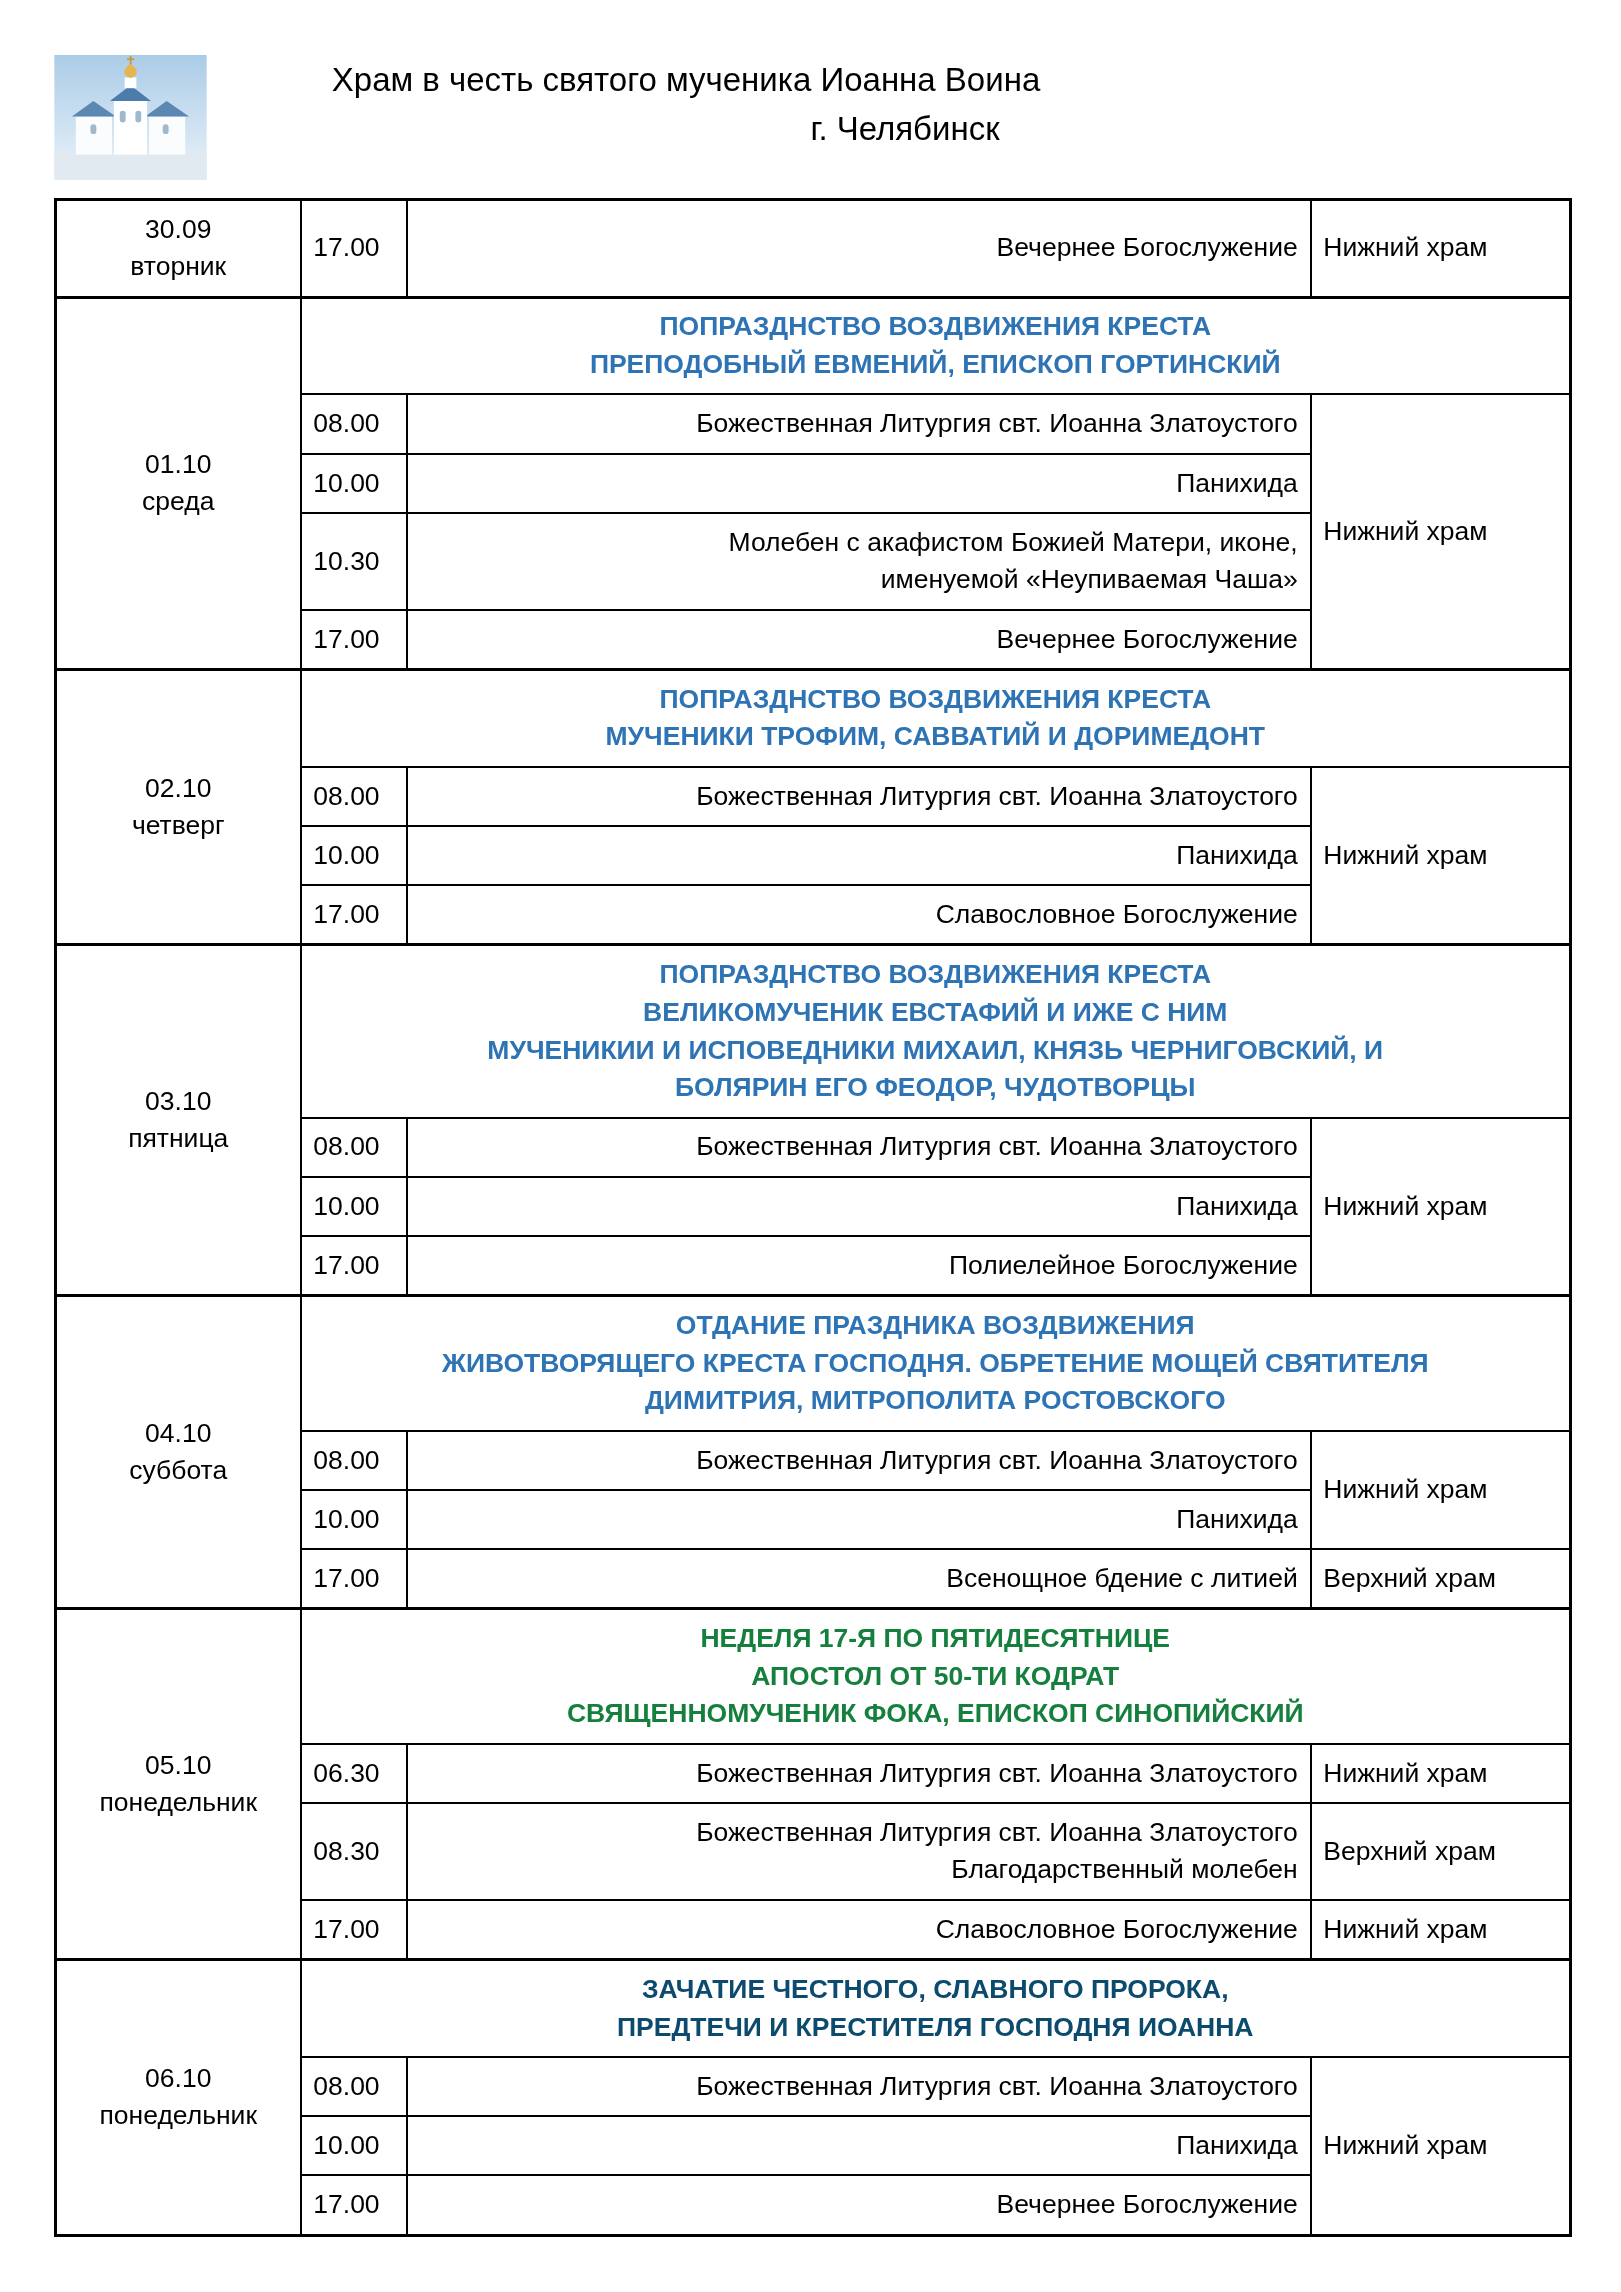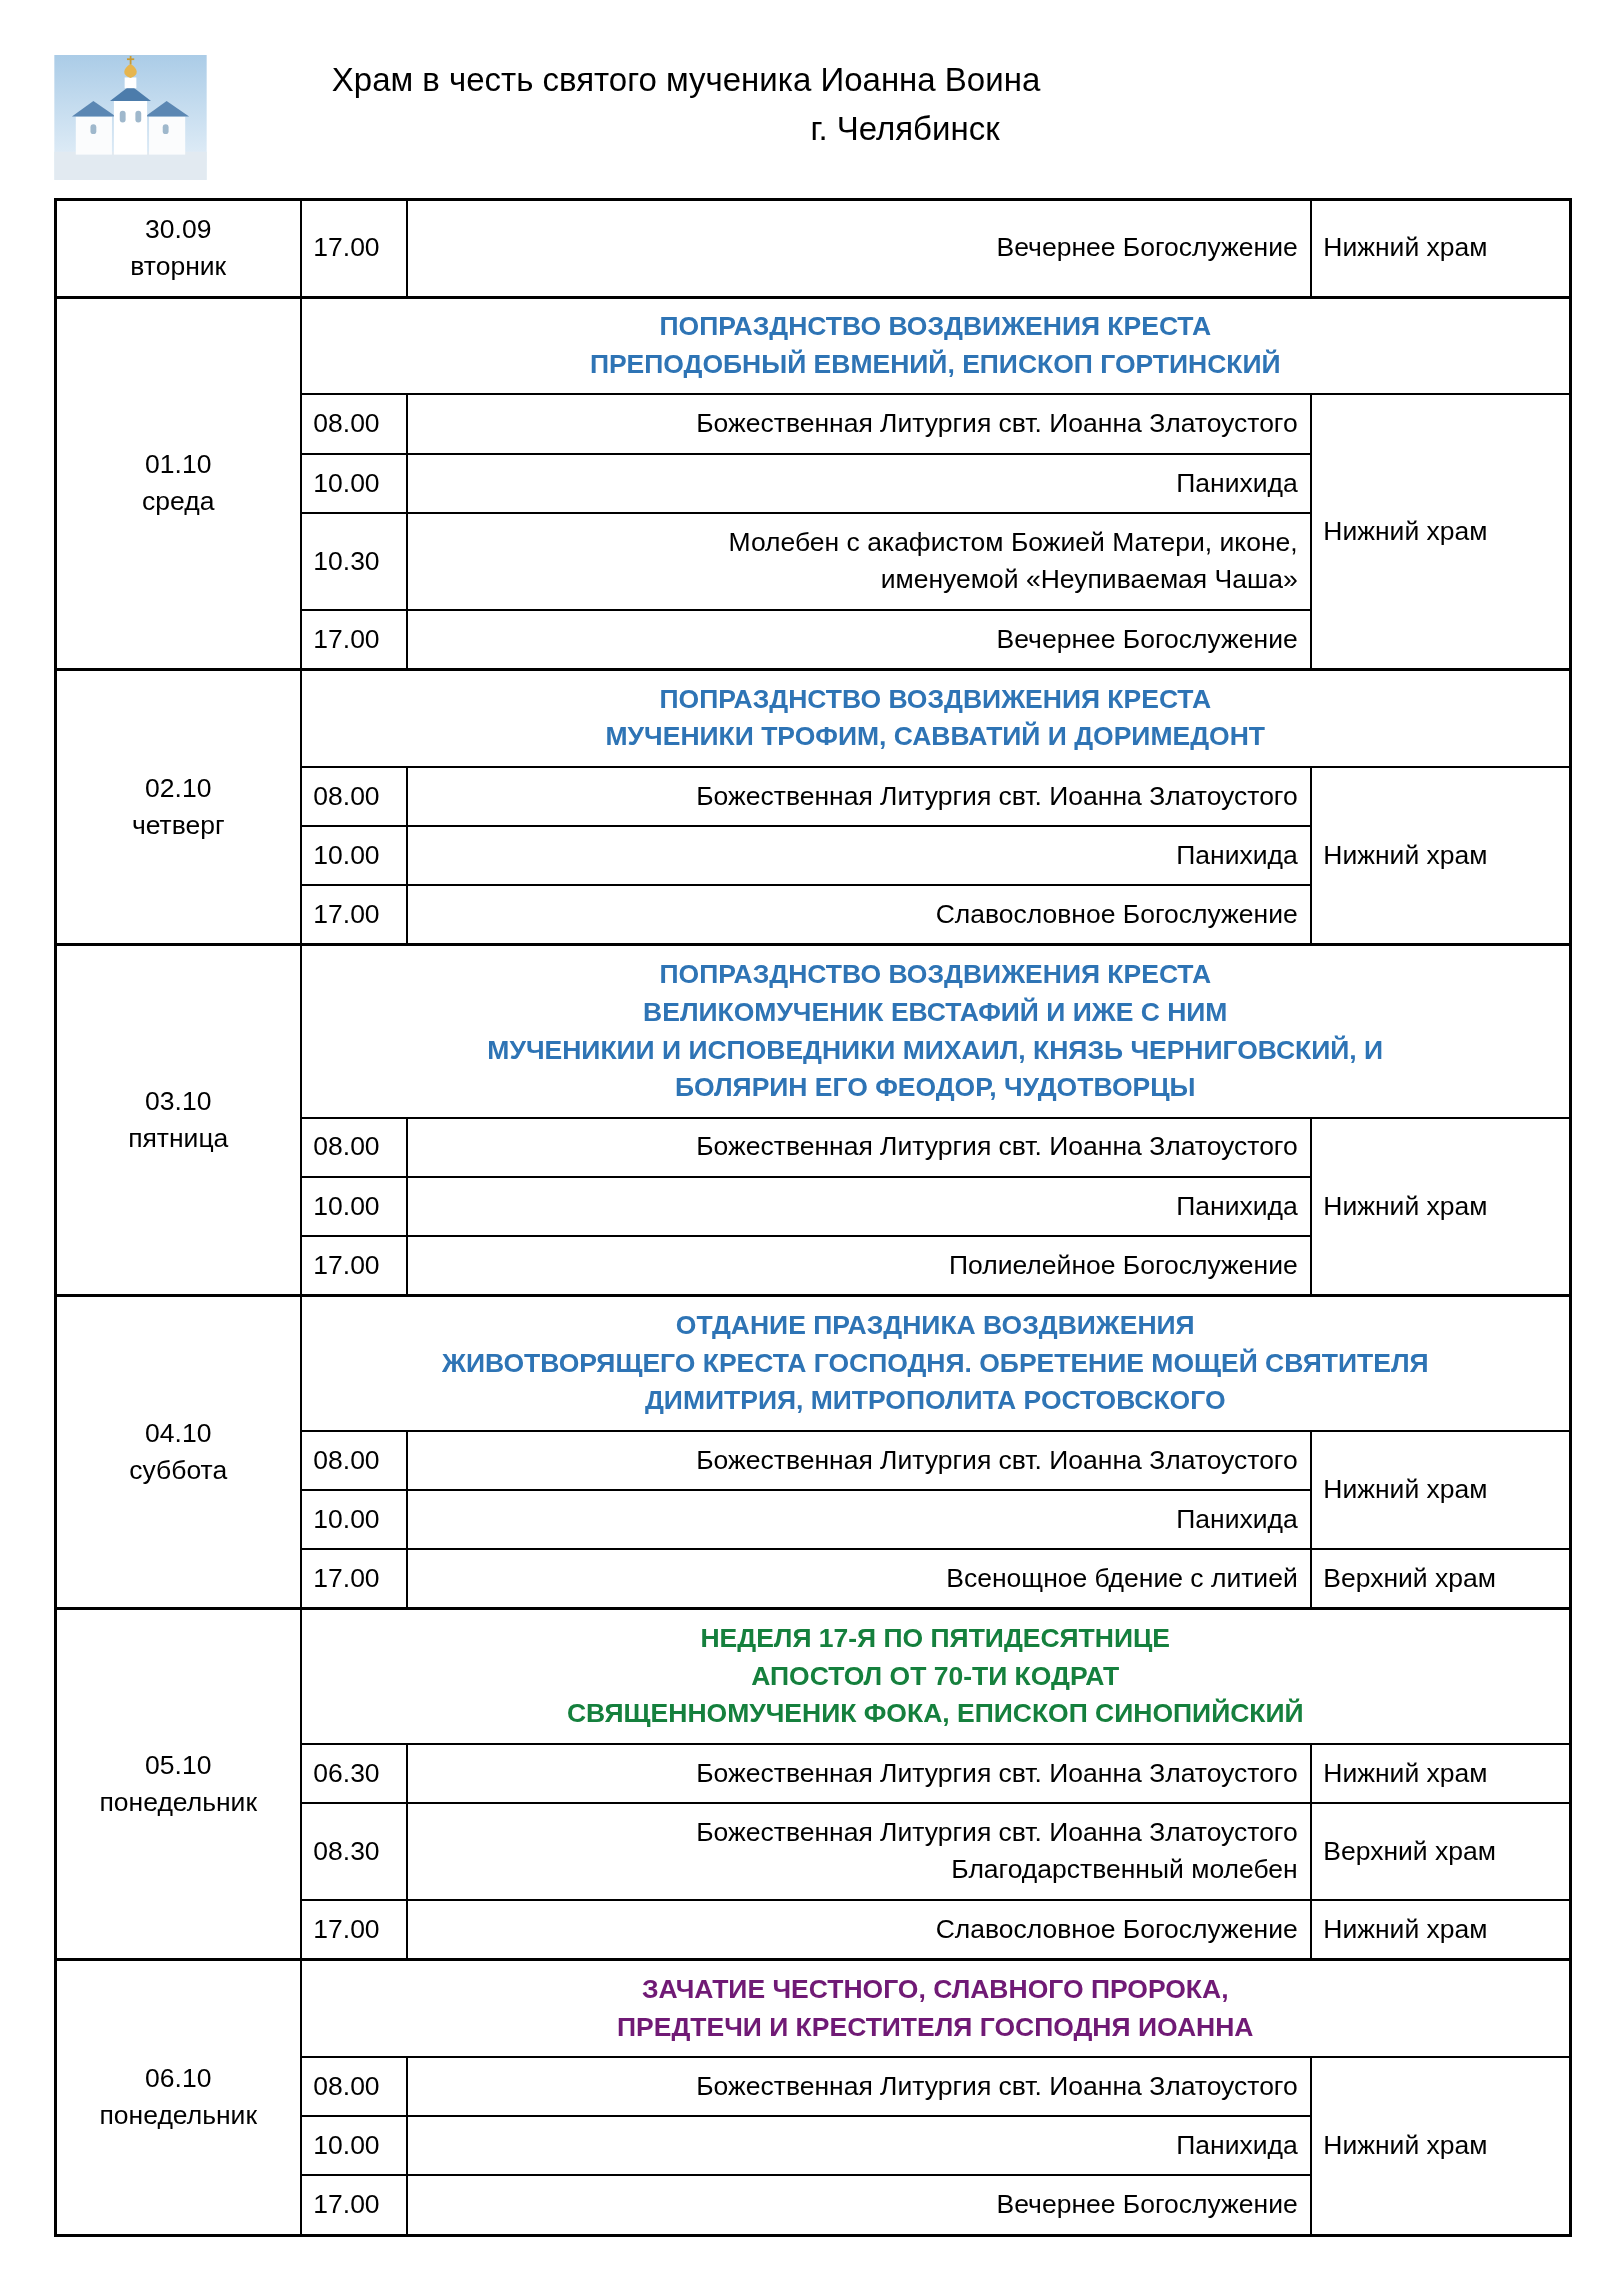--- a/index.html
+++ b/index.html
@@ -220,21 +220,21 @@
         </tr>
       </tbody>
       <tbody class="day-group">
         <tr>
           <td class="date-cell" rowspan="4">
             <div>05.10</div>
             <div>понедельник</div>
           </td>
           <td class="feast-cell" colspan="3" style="color: #15803d;">
             <div>НЕДЕЛЯ 17-Я ПО ПЯТИДЕСЯТНИЦЕ</div>
-            <div>АПОСТОЛ ОТ 70-ТИ КОДРАТ</div>
+            <div>АПОСТОЛ ОТ 50-ТИ КОДРАТ</div>
             <div>СВЯЩЕННОМУЧЕНИК ФОКА, ЕПИСКОП СИНОПИЙСКИЙ</div>
           </td>
         </tr>
         <tr>
           <td class="time-cell">06.30</td>
           <td class="service-cell">Божественная Литургия свт. Иоанна Златоустого</td>
           <td class="location-cell" rowspan="1">Нижний храм</td>
         </tr>
         <tr>
           <td class="time-cell">08.30</td>
@@ -247,21 +247,21 @@
           <td class="service-cell">Славословное Богослужение</td>
           <td class="location-cell" rowspan="1">Нижний храм</td>
         </tr>
       </tbody>
       <tbody class="day-group">
         <tr>
           <td class="date-cell" rowspan="4">
             <div>06.10</div>
             <div>понедельник</div>
           </td>
-          <td class="feast-cell" colspan="3" style="color: #701a75;">
+          <td class="feast-cell" colspan="3" style="color: #0c4a6e;">
             <div>ЗАЧАТИЕ ЧЕСТНОГО, СЛАВНОГО ПРОРОКА,</div>
             <div>ПРЕДТЕЧИ И КРЕСТИТЕЛЯ ГОСПОДНЯ ИОАННА</div>
           </td>
         </tr>
         <tr>
           <td class="time-cell">08.00</td>
           <td class="service-cell">Божественная Литургия свт. Иоанна Златоустого</td>
           <td class="location-cell" rowspan="3">Нижний храм</td>
         </tr>
         <tr>

